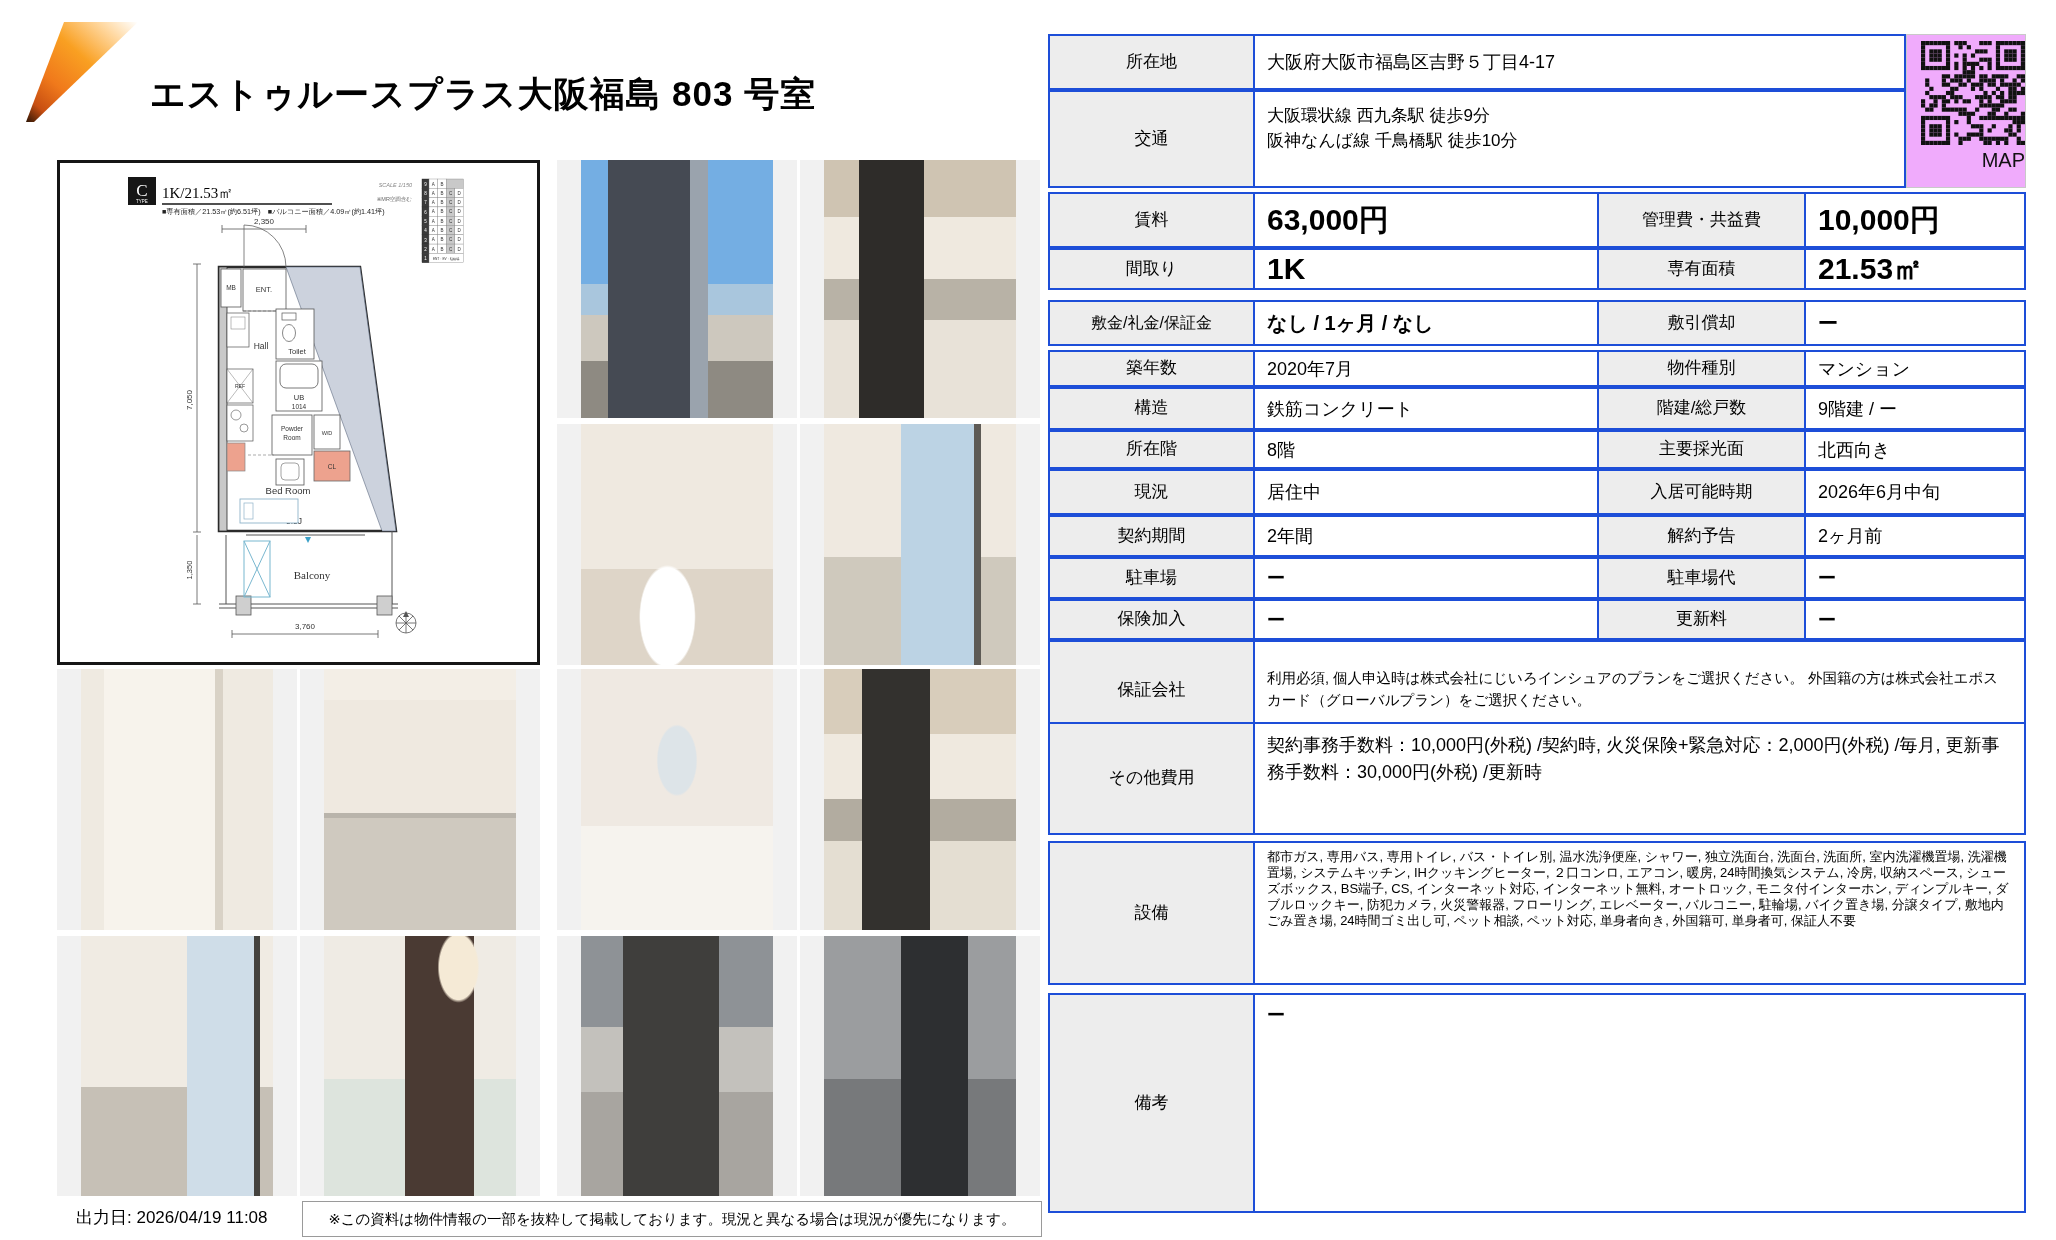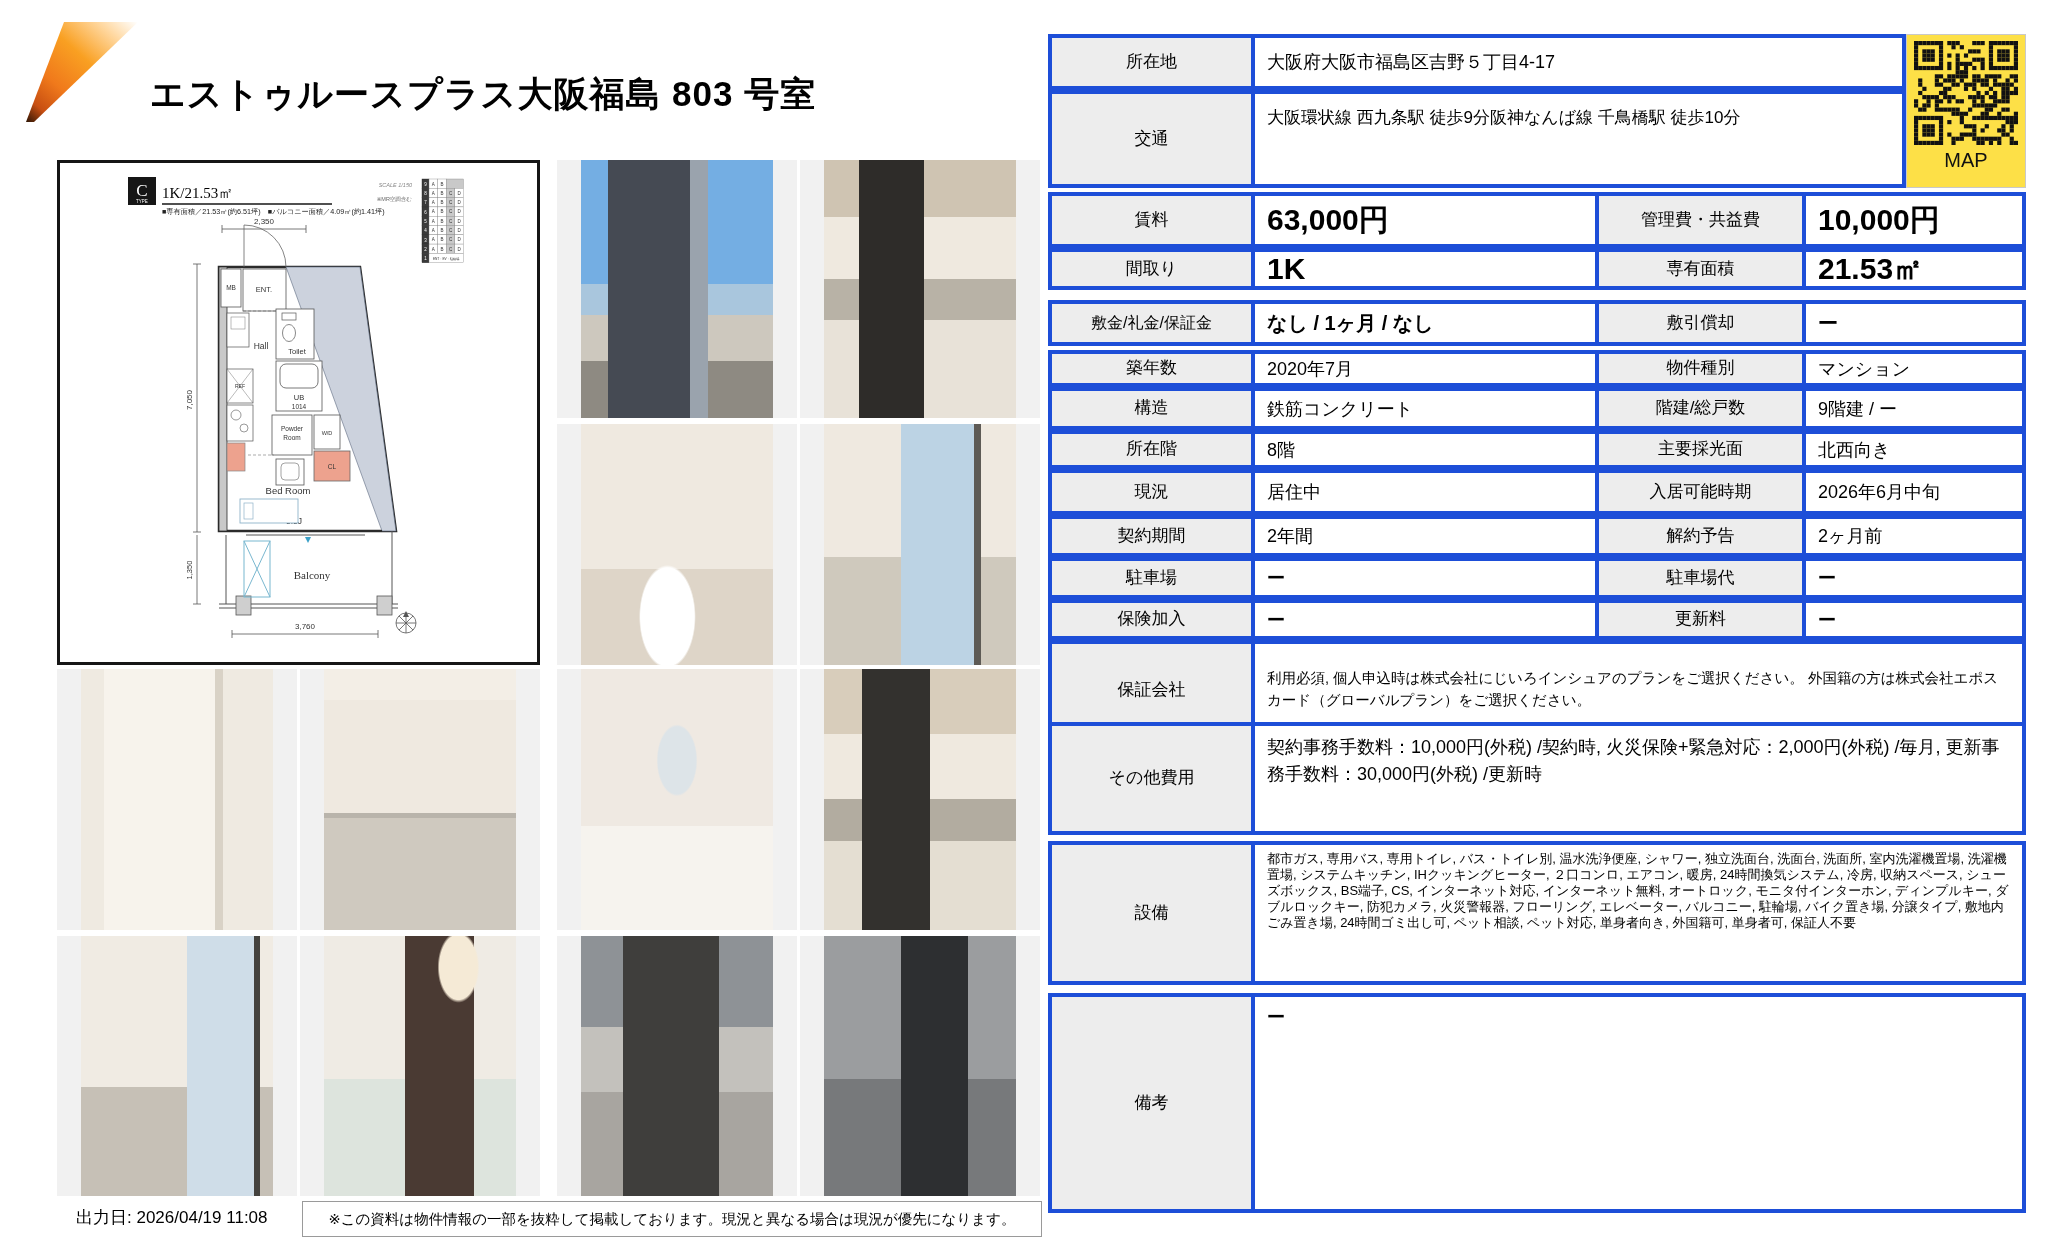--- a/index.html
+++ b/index.html
@@ -23,35 +23,35 @@
   .ph-room2{background-image:linear-gradient(180deg,#f3eee6 0 12%,#efe9e0 12% 55%,#b9b4ab 55% 57%,#cfc9bf 57% 100%);}
   .ph-vanity{background-image:radial-gradient(ellipse at 50% 35%,#dde4e8 0 14%,rgba(0,0,0,0) 15%),linear-gradient(180deg,#efe9e2 0 60%,#f6f3ee 60% 100%);}
   .ph-kitchen2{background-image:linear-gradient(90deg,rgba(0,0,0,0) 0 20%,#33312e 20% 55%,rgba(0,0,0,0) 55%),linear-gradient(180deg,#d8cdbb 0 25%,#efe9df 25% 50%,#b2aca0 50% 66%,#e4ded2 66% 100%);}
   .ph-corridor{background-image:linear-gradient(90deg,rgba(0,0,0,0) 0 55%,#cfdde8 55% 90%,#44423e 90% 93%,rgba(0,0,0,0) 93%),linear-gradient(180deg,#f0ebe3 0 58%,#c6c0b6 58% 100%);}
   .ph-bathroom{background-image:radial-gradient(ellipse at 70% 12%,#f5ead6 0 10%,rgba(0,0,0,0) 11%),linear-gradient(90deg,rgba(0,0,0,0) 0 42%,#4a3a33 42% 78%,rgba(0,0,0,0) 78%),linear-gradient(180deg,#efebe4 0 55%,#dde4dd 55% 100%);}
   .ph-garage{background-image:linear-gradient(90deg,rgba(0,0,0,0) 0 22%,#3f3e3c 22% 72%,rgba(0,0,0,0) 72%),linear-gradient(180deg,#8e9296 0 35%,#c3c1bc 35% 60%,#a8a5a0 60% 100%);}
   .ph-entrance{background-image:linear-gradient(90deg,rgba(0,0,0,0) 0 40%,#2d2f31 40% 75%,rgba(0,0,0,0) 75%),linear-gradient(180deg,#9b9d9f 0 55%,#77797b 55% 100%);}
   
   .row{position:absolute;left:1048px;width:978px;display:flex;box-sizing:border-box;}
   .row.narrow{width:858px;}
-  .cell{box-sizing:border-box;border:4px solid #1d4ed8;}
+  .cell{box-sizing:border-box;border:2px solid #1d4ed8;}
   .lbl{width:207px;flex:none;background:#ededed;display:flex;align-items:center;justify-content:center;
        font-size:17px;text-align:center;line-height:1.2;}
   .val{flex:1;background:#fff;display:flex;align-items:center;padding:0 12px;font-size:18px;border-left:none;}
   .val.w344{width:344px;flex:none;}
   .lbl.mid{border-left:none;}
   .val.big{font-size:30px;font-weight:bold;}
   .val.semibold{font-size:20px;font-weight:bold;}
   .val.dash{font-weight:bold;}
   .val.topalign{align-items:flex-start;padding-top:8px;}
-  .val.column{flex-direction:row;justify-content:flex-start;align-items:flex-start;padding-top:12px;line-height:1.45;font-size:17px;}
+  .val.column{flex-direction:column;justify-content:flex-start;align-items:flex-start;padding-top:12px;line-height:1.45;font-size:17px;}
   .val.small{font-size:14.5px;line-height:1.5;}
   .val.tiny{font-size:13px;line-height:1.23;padding-top:6px;}
-  .qrbox{position:absolute;left:1906px;top:34px;width:120px;height:154px;background:#fde047;
-         border:1px solid #c9c9c9;box-sizing:border-box;text-align:center;}
+  .qrbox{position:absolute;left:1906px;top:34px;width:120px;height:154px;background:#f0abfc;
+         border:1px solid #c9c9c9;box-sizing:border-box;text-align:right;}
   .qrbox svg{margin-top:6px;}
   .map-label{font-size:20px;color:#111;margin-top:0px;}
   
   .output-date{position:absolute;left:76px;top:1206px;font-size:17px;}
   .disclaimer{position:absolute;left:302px;top:1201px;width:740px;height:36px;border:1px solid #9a9a9a;
               box-sizing:border-box;display:flex;align-items:center;justify-content:center;font-size:14.5px;}
   svg text{font-family:"Liberation Sans","DejaVu Sans",sans-serif;}
   .serif{font-family:"Liberation Serif","DejaVu Serif",serif;}
 </style>
 </head>

